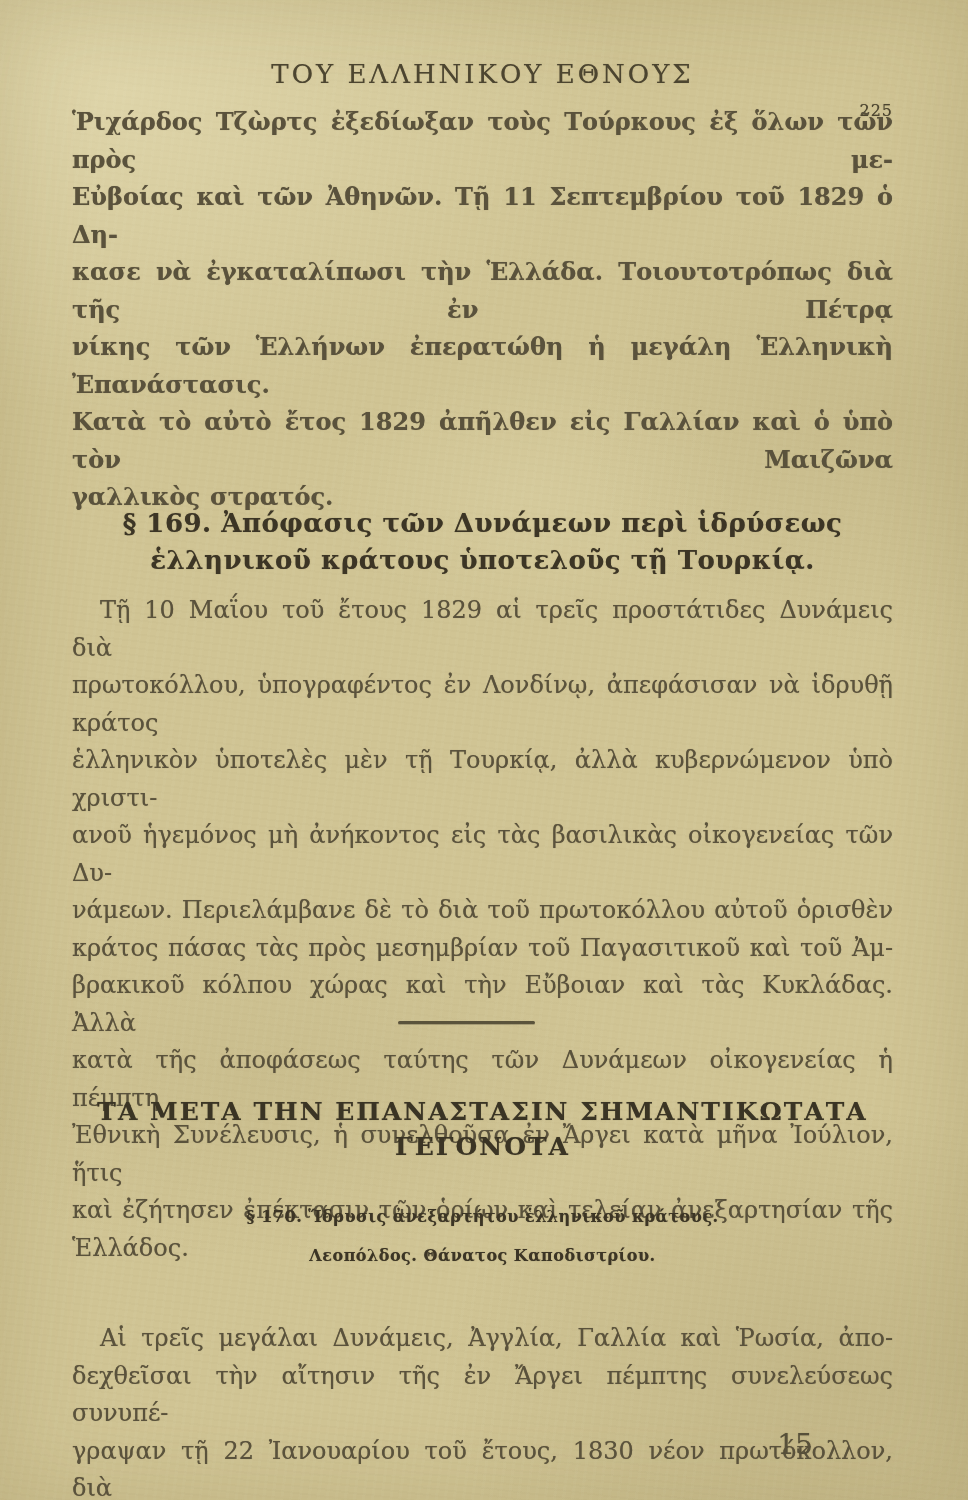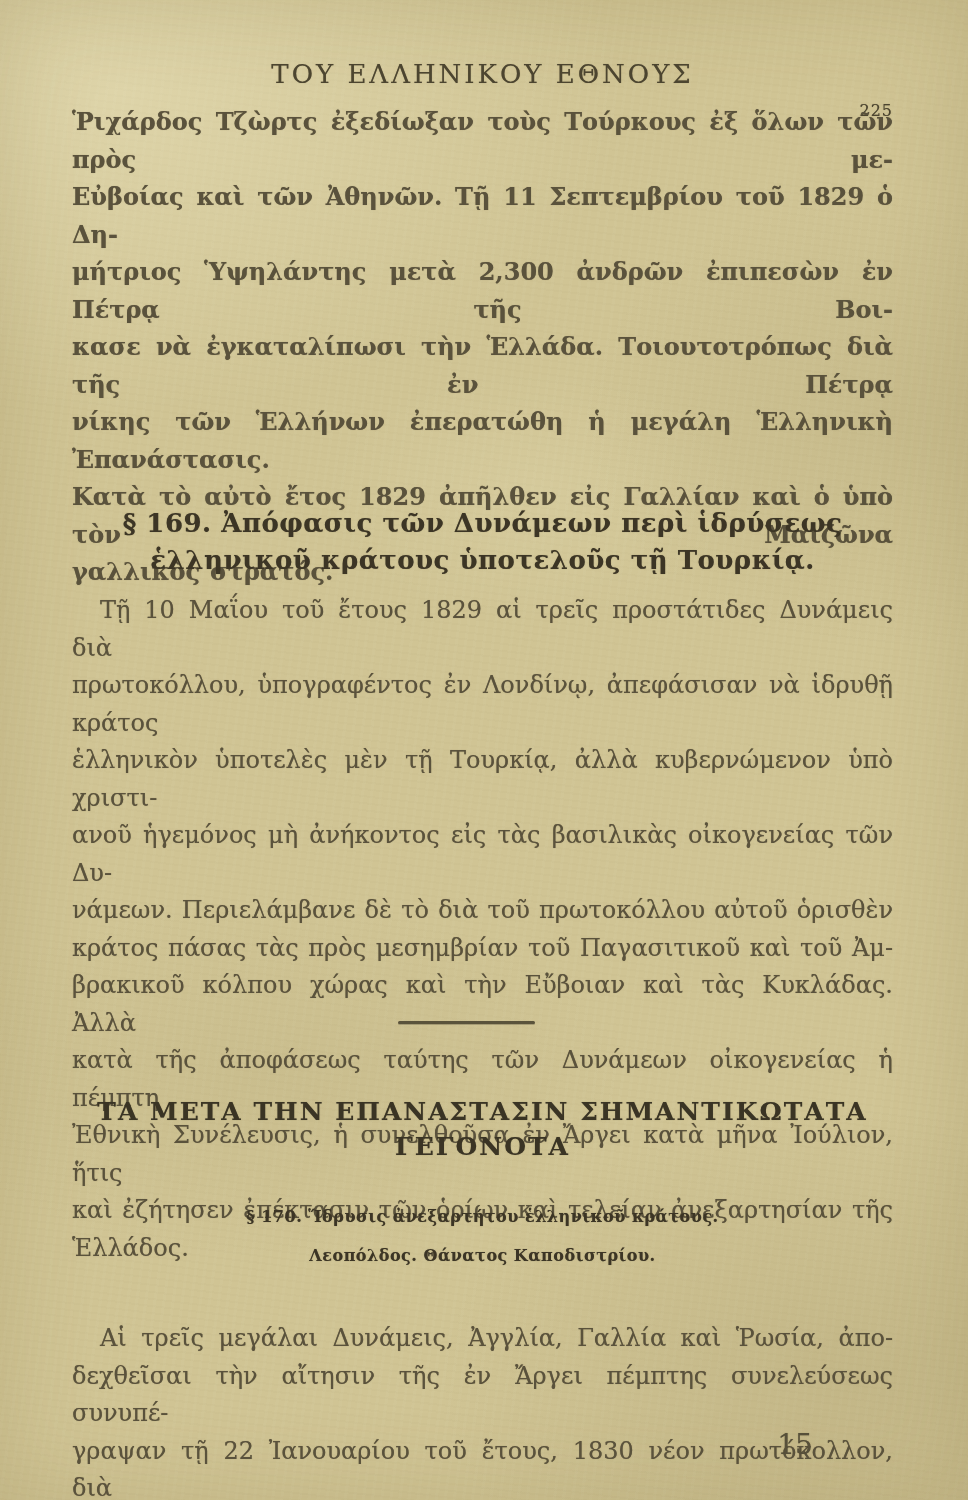--- a/index.html
+++ b/index.html
@@ -84,21 +84,20 @@
 <div class="page">
 
   <div class="running-header ink">
     <div class="running-title">ΤΟΥ ΕΛΛΗΝΙΚΟΥ ΕΘΝΟΥΣ</div>
     <div class="page-number">225</div>
   </div>
 
   <div class="para para-1 ink">
     <div class="tline">Ῥιχάρδος Τζὼρτς ἐξεδίωξαν τοὺς Τούρκους ἐξ ὅλων τῶν πρὸς με-</div>
     <div class="tline">Εὐβοίας καὶ τῶν Ἀθηνῶν. Τῇ 11 Σεπτεμβρίου τοῦ 1829 ὁ Δη-</div>
-    <div class="tline">μήτριος Ὑψηλάντης μετὰ 2,300 ἀνδρῶν ἐπιπεσὼν ἐν Πέτρᾳ τῆς Βοι-</div>
     <div class="tline">κασε νὰ ἐγκαταλίπωσι τὴν Ἑλλάδα. Τοιουτοτρόπως διὰ τῆς ἐν Πέτρᾳ</div>
     <div class="tline">νίκης τῶν Ἑλλήνων ἐπερατώθη ἡ μεγάλη Ἑλληνικὴ Ἐπανάστασις.</div>
     <div class="tline">Κατὰ τὸ αὐτὸ ἔτος 1829 ἀπῆλθεν εἰς Γαλλίαν καὶ ὁ ὑπὸ τὸν Μαιζῶνα</div>
     <div class="tline last">γαλλικὸς στρατός.</div>
   </div>
 
   <div class="section-heading sec169">
     <div>§ 169. Ἀπόφασις τῶν Δυνάμεων περὶ ἱδρύσεως</div>
     <div>ἑλληνικοῦ κράτους ὑποτελοῦς τῇ Τουρκίᾳ.</div>
   </div>

